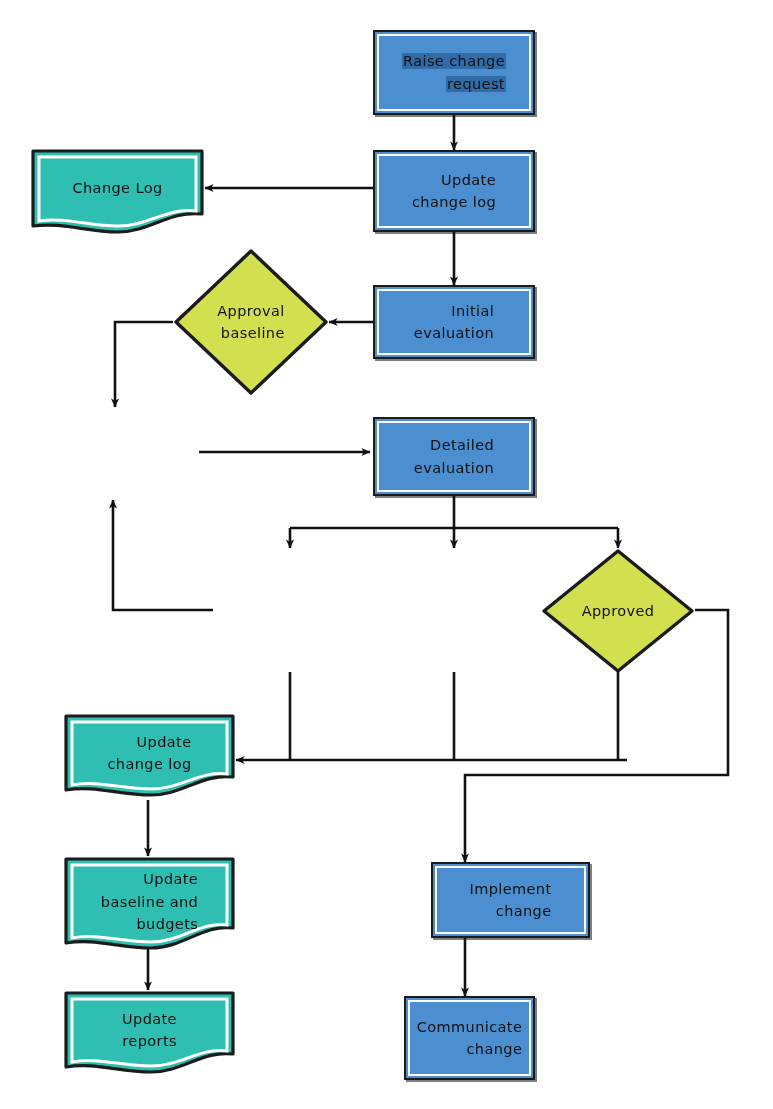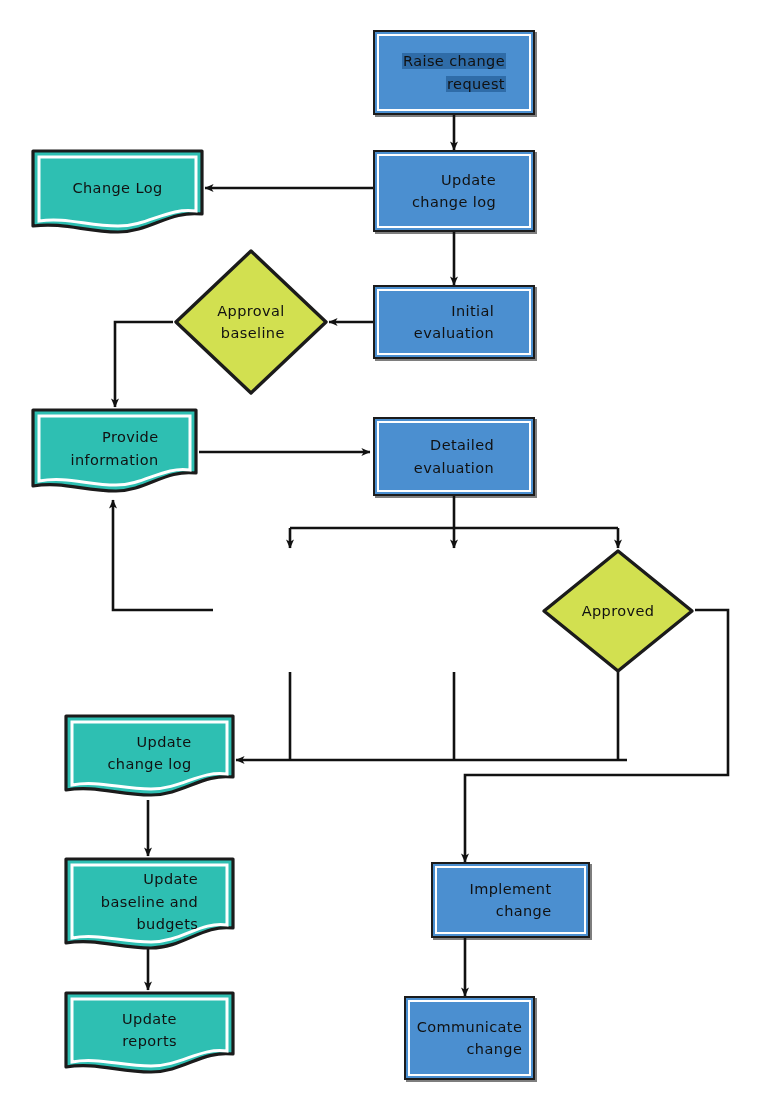--- a/index.html
+++ b/index.html
@@ -176,30 +176,20 @@
   <div class="node dec" style="left:173px; top:248px; width:156px; height:148px;">
     <svg class="decbg" viewBox="0 0 156 148" preserveAspectRatio="none">
       <polygon points="78,3 153,74 78,145 3,74" fill="#d2e050" stroke="#1b1b1b" stroke-width="3.4" stroke-linejoin="round"></polygon>
     </svg>
     <div class="lbl">
       <span>Approval</span><br>
       <span>baseline</span>
     </div>
   </div>
 
-  <div class="node doc" style="left:30px; top:407px; width:169px; height:93px;">
-    <svg class="docbg" viewBox="0 0 169 93" preserveAspectRatio="none">
-      <path d="M3,3 L166,3 L166,66 C136,62 116,84 86,84 C54,84 32,74 3,79 Z" fill="#2ebfb2" stroke="#1b1b1b" stroke-width="3.2" stroke-linejoin="round"></path>
-      <path d="M9,9 L160,9 L160,63 C134,59 114,78 86,78 C58,78 36,69 9,74 Z" fill="none" stroke="#ffffff" stroke-width="3"></path>
-    </svg>
-    <div class="lbl" style="margin-top:-10px;">
-      <span>Provide</span><br>
-      <span>information</span>
-    </div>
-  </div>
 
   <div class="node proc" style="left:373px; top:417px; width:162px; height:79px;">
     <div class="lbl">
       <span>Detailed</span><br>
       <span>evaluation</span>
     </div>
   </div>
 
 
 

